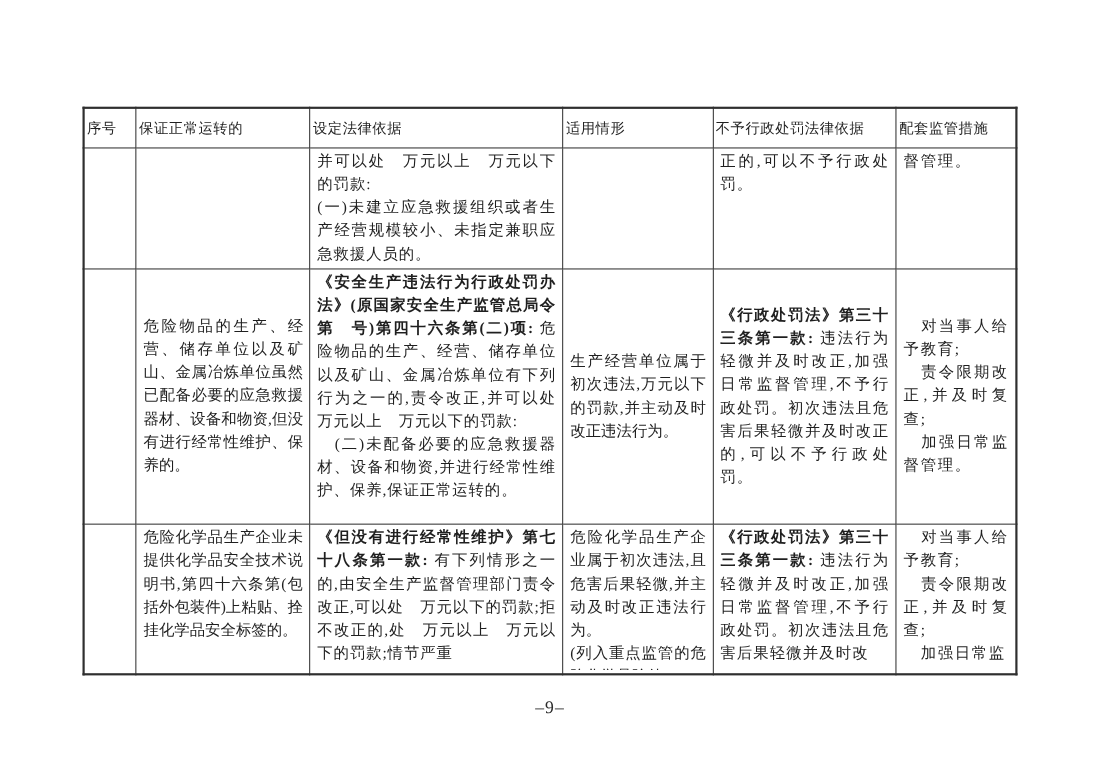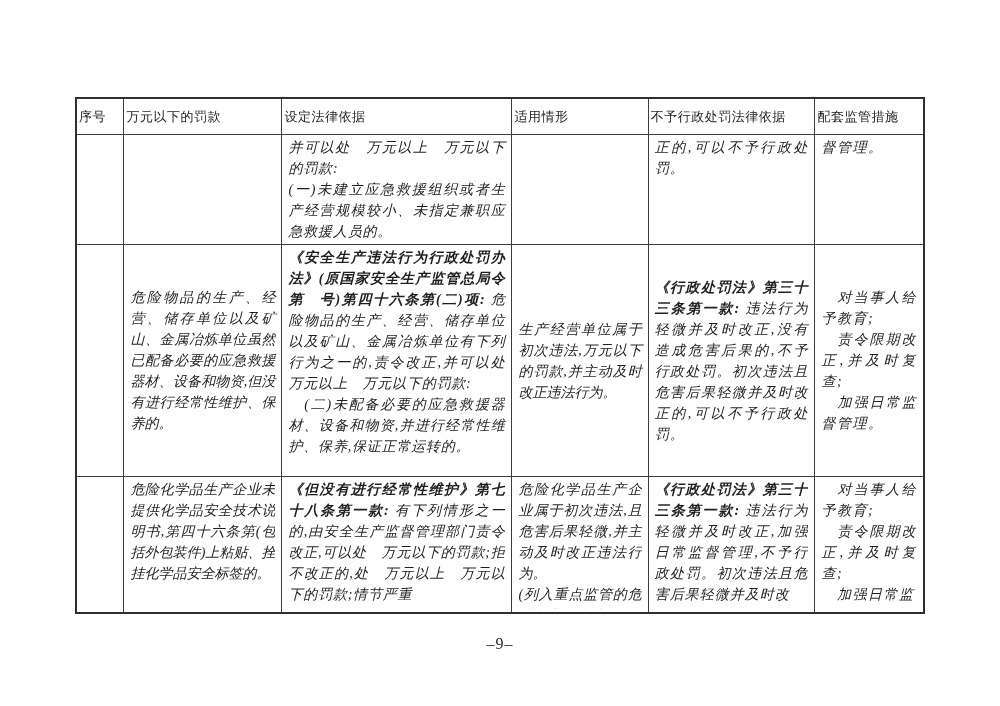--- a/index.html
+++ b/index.html
@@ -28,21 +28,21 @@
   .doc-table th {
     font-weight:normal; font-size:13px; text-align:left;
     vertical-align:middle; height:31px; padding:2px 2px;
     letter-spacing:0.5px;
   }
   .doc-table td { vertical-align:top; text-align:justify; }
   .doc-table td.mid { vertical-align:middle; }
   tr.r1 td { height:102px; }
   tr.r2 td { height:227px;margin-top:16px; }
   tr.r3 td { height:131px; }
-  .cell { white-space:pre-line;font-style:italic; }
+  .cell { white-space:pre-line; }
   .col-legal .cell   { letter-spacing:0.8px; }
   .col-nopen .cell   { letter-spacing:1px; }
   .col-measure .cell { letter-spacing:1.5px; }
   .clip { max-height:130px; overflow:hidden; }
   .b { font-weight:bold; }
   .page-number {
     position:absolute; left:0; right:0; top:635px;
     text-align:center; font-size:16px; letter-spacing:1px;
     color:#2a2a2a;
   }
@@ -57,21 +57,21 @@
       <col style="width:44px">
       <col style="width:145px">
       <col style="width:211px">
       <col style="width:125px">
       <col style="width:153px">
       <col style="width:100px">
     </colgroup>
     <thead>
       <tr>
         <th>序号</th>
-        <th>万元以下的罚款</th>
+        <th>保证正常运转的</th>
         <th>设定法律依据</th>
         <th>适用情形</th>
         <th>不予行政处罚法律依据</th>
         <th>配套监管措施</th>
       </tr>
     </thead>
     <tbody>
       <tr class="r1">
         <td>
             <div class="cell"></div>
@@ -102,21 +102,21 @@
             <div class="cell">危险物品的生产、经营、储存单位以及矿山、金属冶炼单位虽然已配备必要的应急救援器材、设备和物资,但没有进行经常性维护、保养的。</div>
           </td>
         <td class="col-legal">
           <div class="cell"><span class="b">《安全生产违法行为行政处罚办法》(原国家安全生产监管总局令第　号)第四十六条第(二)项:</span><span> 危险物品的生产、经营、储存单位以及矿山、金属冶炼单位有下列行为之一的,责令改正,并可以处　万元以上　万元以下的罚款:
 　(二)未配备必要的应急救援器材、设备和物资,并进行经常性维护、保养,保证正常运转的。</span></div>
         </td>
         <td class="mid">
             <div class="cell">生产经营单位属于初次违法,万元以下的罚款,并主动及时改正违法行为。</div>
           </td>
         <td class="mid col-nopen">
-          <div class="cell"><span class="b">《行政处罚法》第三十三条第一款:</span><span> 违法行为轻微并及时改正,没有造成危害后果的,不予行政处罚。初次违法且危害后果轻微并及时改正的,可以不予行政处罚。</span></div>
+          <div class="cell"><span class="b">《行政处罚法》第三十三条第一款:</span><span> 违法行为轻微并及时改正,加强日常监督管理,不予行政处罚。初次违法且危害后果轻微并及时改正的,可以不予行政处罚。</span></div>
         </td>
         <td class="mid col-measure">
             <div class="cell">　对当事人给予教育;
 　责令限期改正,并及时复查;
 　加强日常监督管理。</div>
           </td>
       </tr>
 
       <tr class="r3">
         <td>

